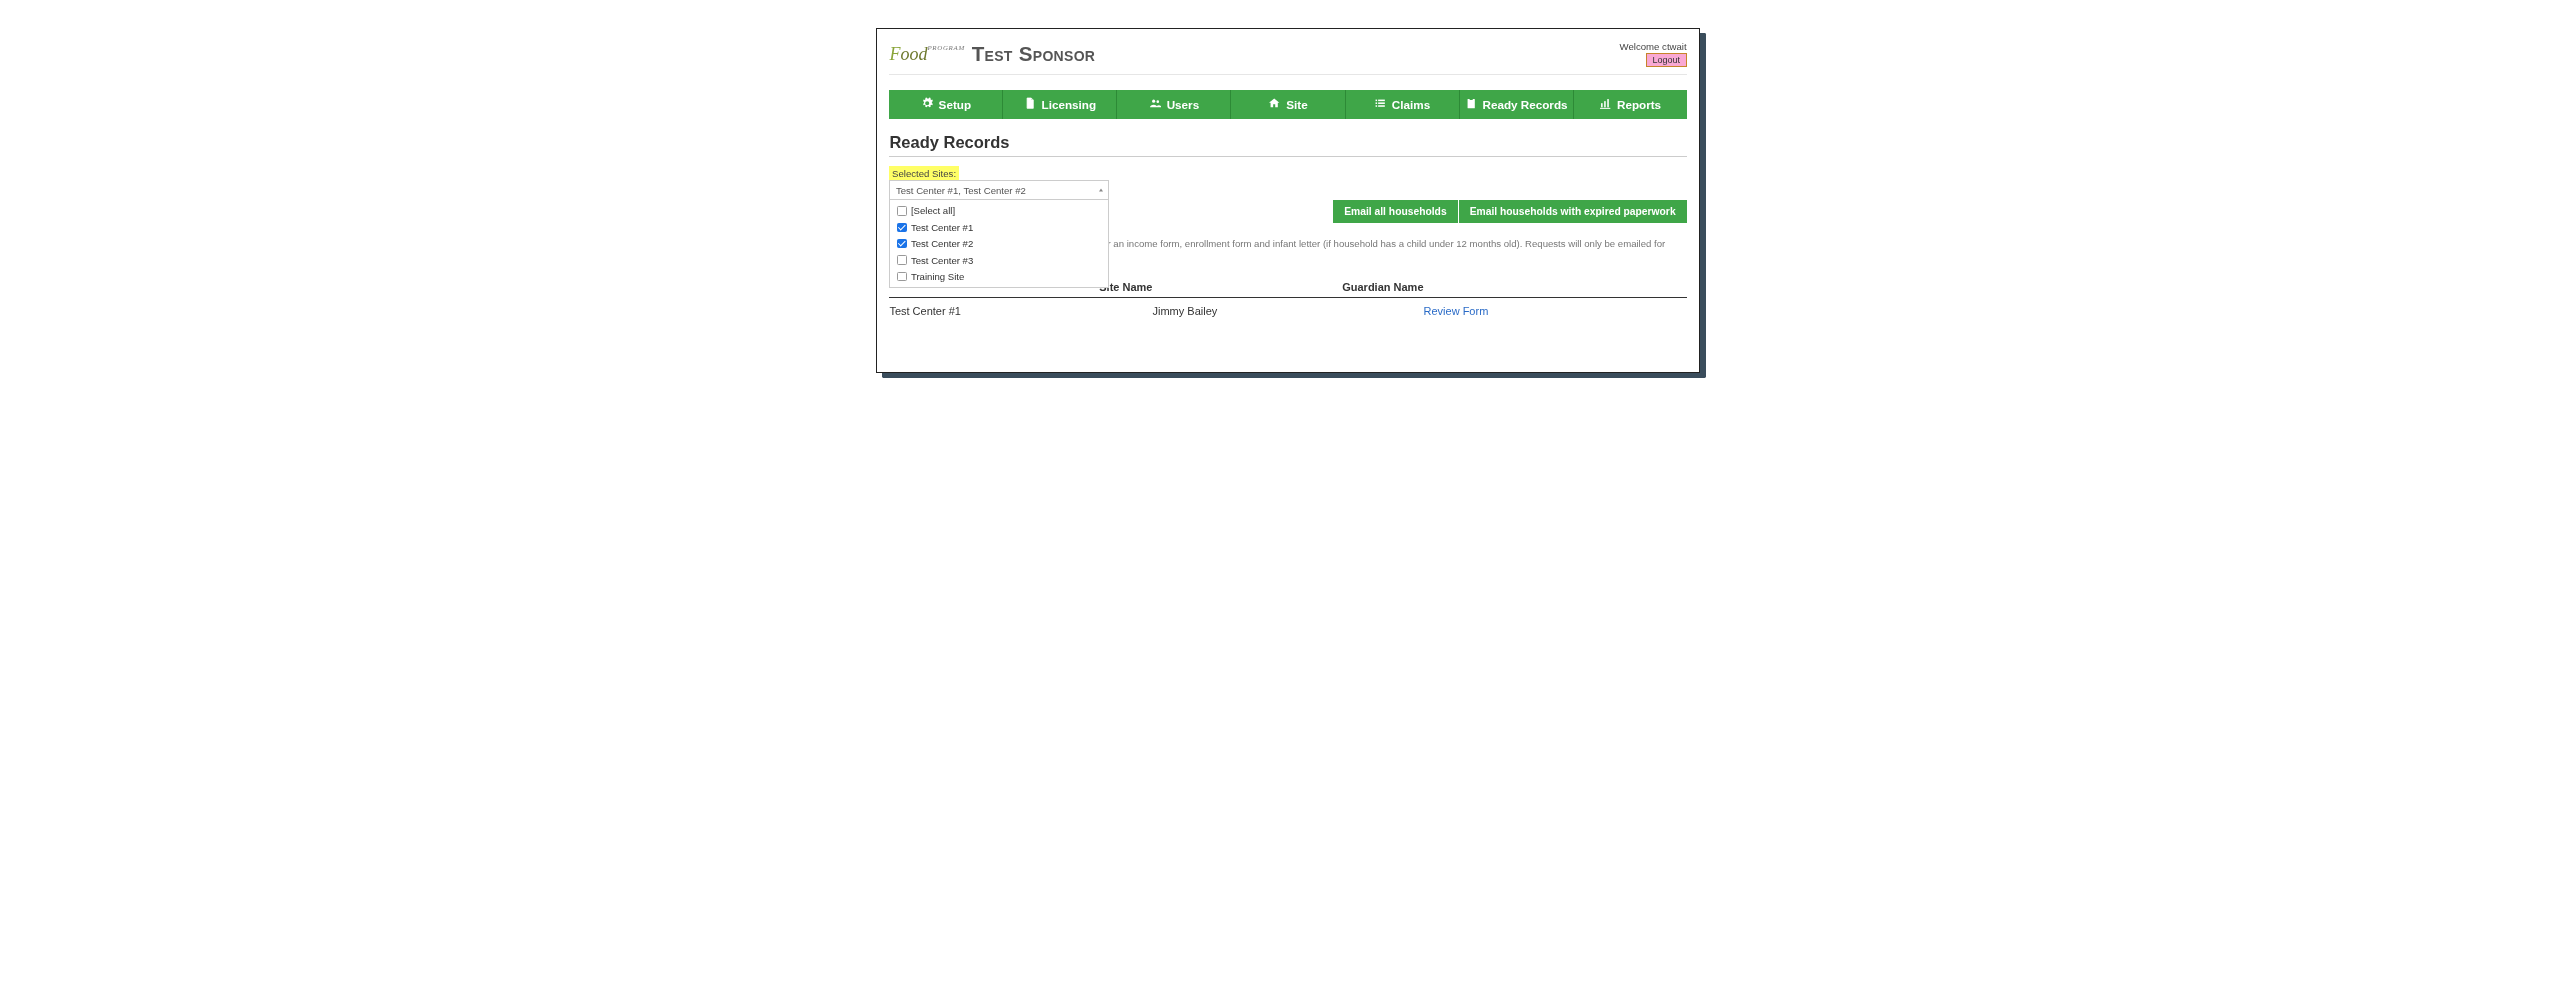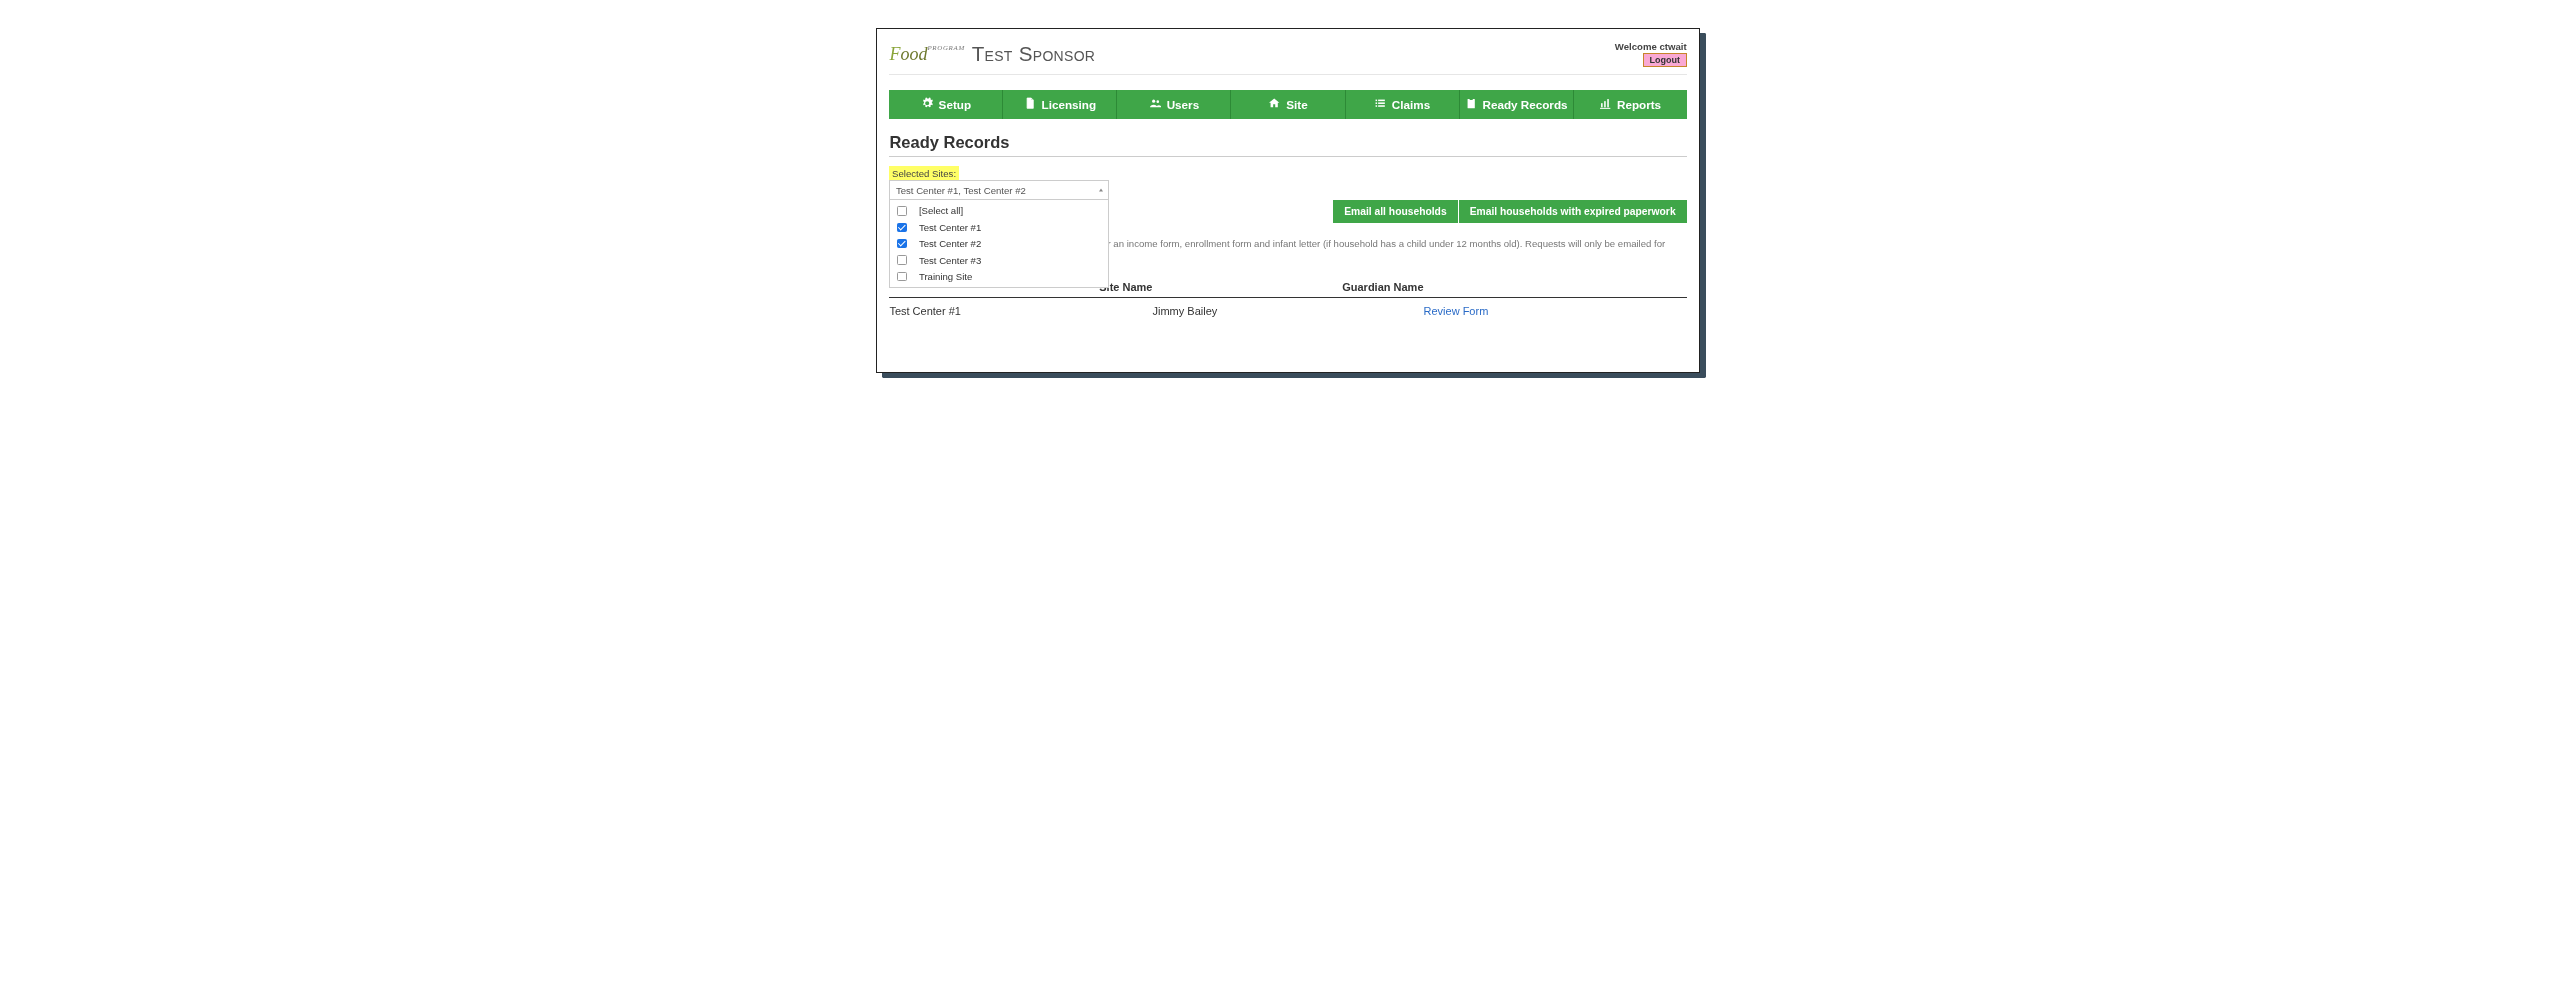--- a/index.html
+++ b/index.html
@@ -42,26 +42,26 @@
   .logo {
     font-family: "Brush Script MT", cursive;
     font-size: 18px;
     color: #6f7a2f;
     font-style: italic;
     line-height: 1;
   }
   .logo .sub { font-family: inherit; font-size: 6.9px; color: #777; letter-spacing: 0.7px; display: inline-block; vertical-align: top; }
   .sponsor-title {
     font-variant: small-caps;
-    font-weight: 400;
+    font-weight: 700;
     font-size: 20.6px;
     color: #555;
     letter-spacing: 0.3px;
   }
-  .welcome-block { text-align: right; font-size: 9.6px; color: #444; font-weight: bold; }
+  .welcome-block { text-align: right; font-size: 9.6px; color: #444; }
   .logout-btn {
     display: inline-block;
     background: #f9a8d4;
     border: 0.7px solid #c7842b;
     color: #333;
     font-size: 9px;
     padding: 0.7px 5.5px;
     cursor: pointer;
     margin-top: 1.4px;
   }
@@ -131,21 +131,21 @@
     top: 100%; left: 0; right: 0;
     background: #fff;
     border: 0.7px solid #ccc;
     border-top: none;
     z-index: 50;
     padding: 2.7px 0;
   }
   .ms-option {
     display: flex;
     align-items: center;
-    gap: 12px;
+    gap: 4px;
     padding: 2.7px 6.9px;
     font-size: 9.6px;
     color: #333;
     cursor: pointer;
   }
   .ms-check {
     width: 9.6px; height: 9.6px;
     border: 0.7px solid #999;
     border-radius: 1.4px;
     display: inline-flex;

